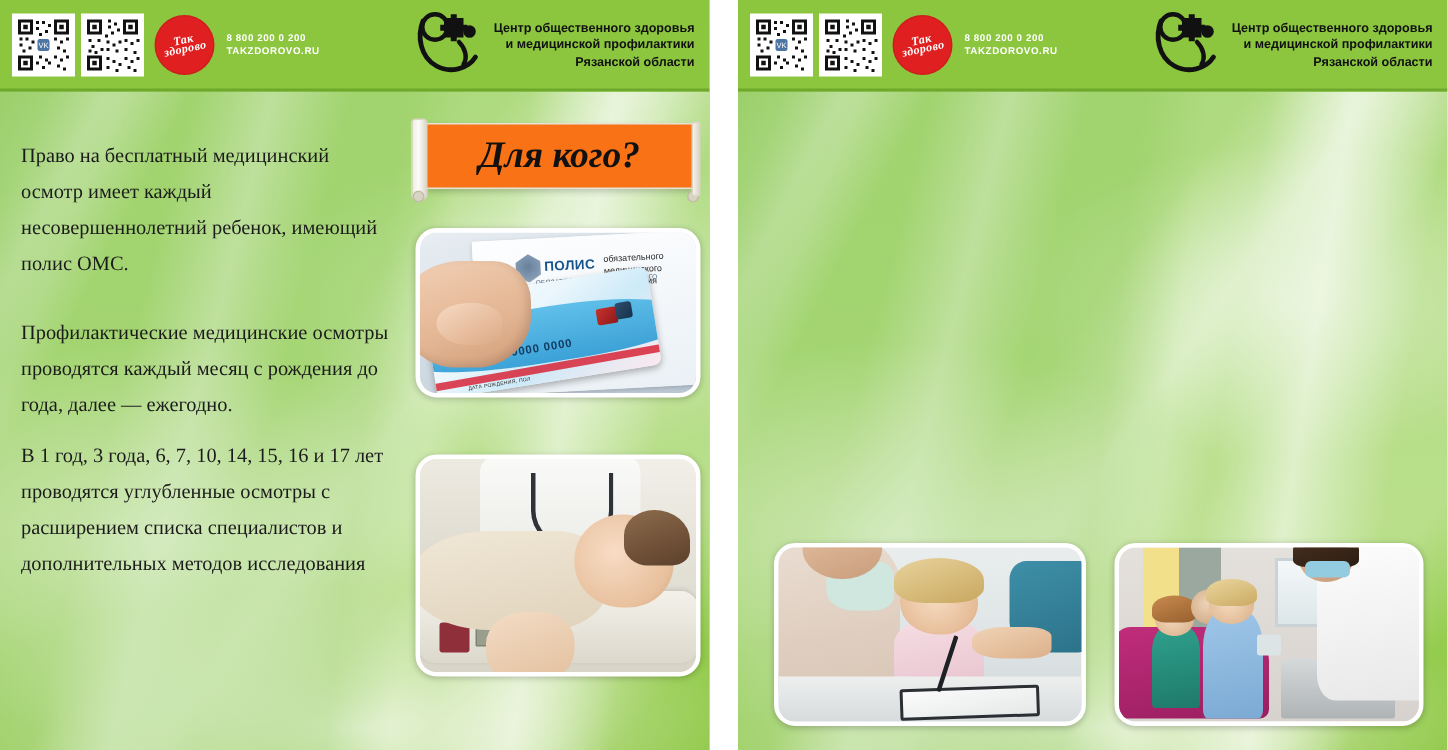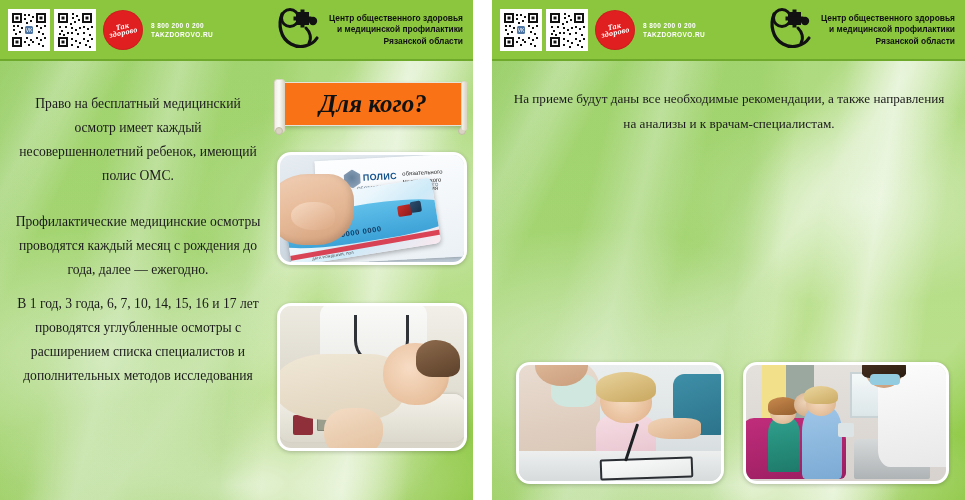--- a/index.html
+++ b/index.html
@@ -91,21 +91,21 @@
     color:#111; white-space:nowrap;
   }
 
   .banner--left{ left:283px; top:82px; }
   .banner--left .paper{ width:180px; height:44px; }
   .banner--left .banner-text{ font-size:25px; }
 
   
   .copy{
     position:absolute; z-index:4; color:#1b1b1b;
-    font-family:"Liberation Serif", serif; text-align:center;
+    font-family:"Liberation Serif", serif; 
   }
   .copy p{ margin:0 0 14px 0; }
 
   .copy--left{ left:14px; top:92px; width:248px; font-size:13.6px; line-height:24px; }
   .copy--left p:nth-child(1){ margin-bottom:22px; }
   .copy--left p:nth-child(2){ margin-bottom:10px; }
 
   .copy--right{ left:20px; top:86px; width:434px; font-size:13.2px; line-height:25px; }
   .copy--right p{ margin-bottom:18px; }
 
@@ -664,21 +664,20 @@
         </svg>
         <div class="org-txt">
           <div>Центр общественного здоровья</div>
           <div>и медицинской профилактики</div>
           <div>Рязанской области</div>
         </div>
       </div>
     </div>
 
     <div class="copy copy--right">
-      <p>На приеме будут даны все необходимые рекомендации, а также направления на анализы и к врачам-специалистам.</p>
     </div>
 
     <div class="photo ph-girl">
       <div class="inner">
         <div class="g-bg"></div>
         <div class="g-mom"></div>
         <div class="g-mom-mint"></div>
         <div class="g-mom-head"></div>
         <div class="g-girl-body"></div>
         <div class="g-girl-head"></div>

